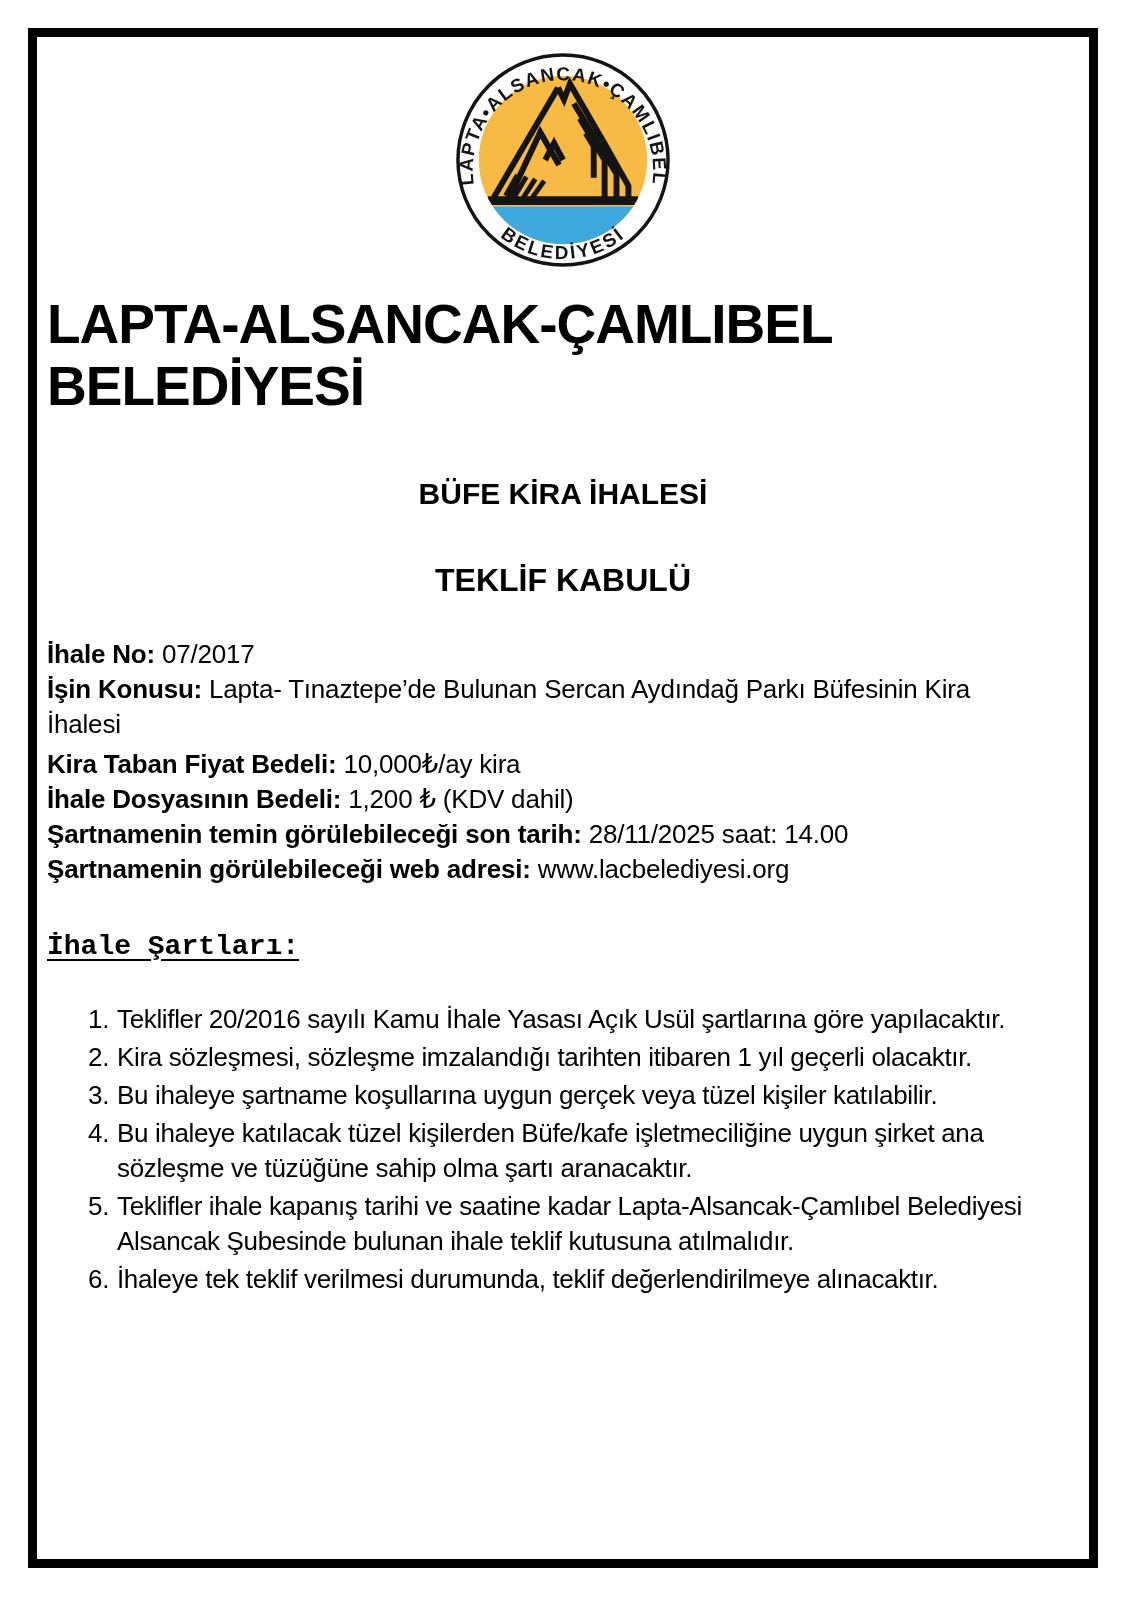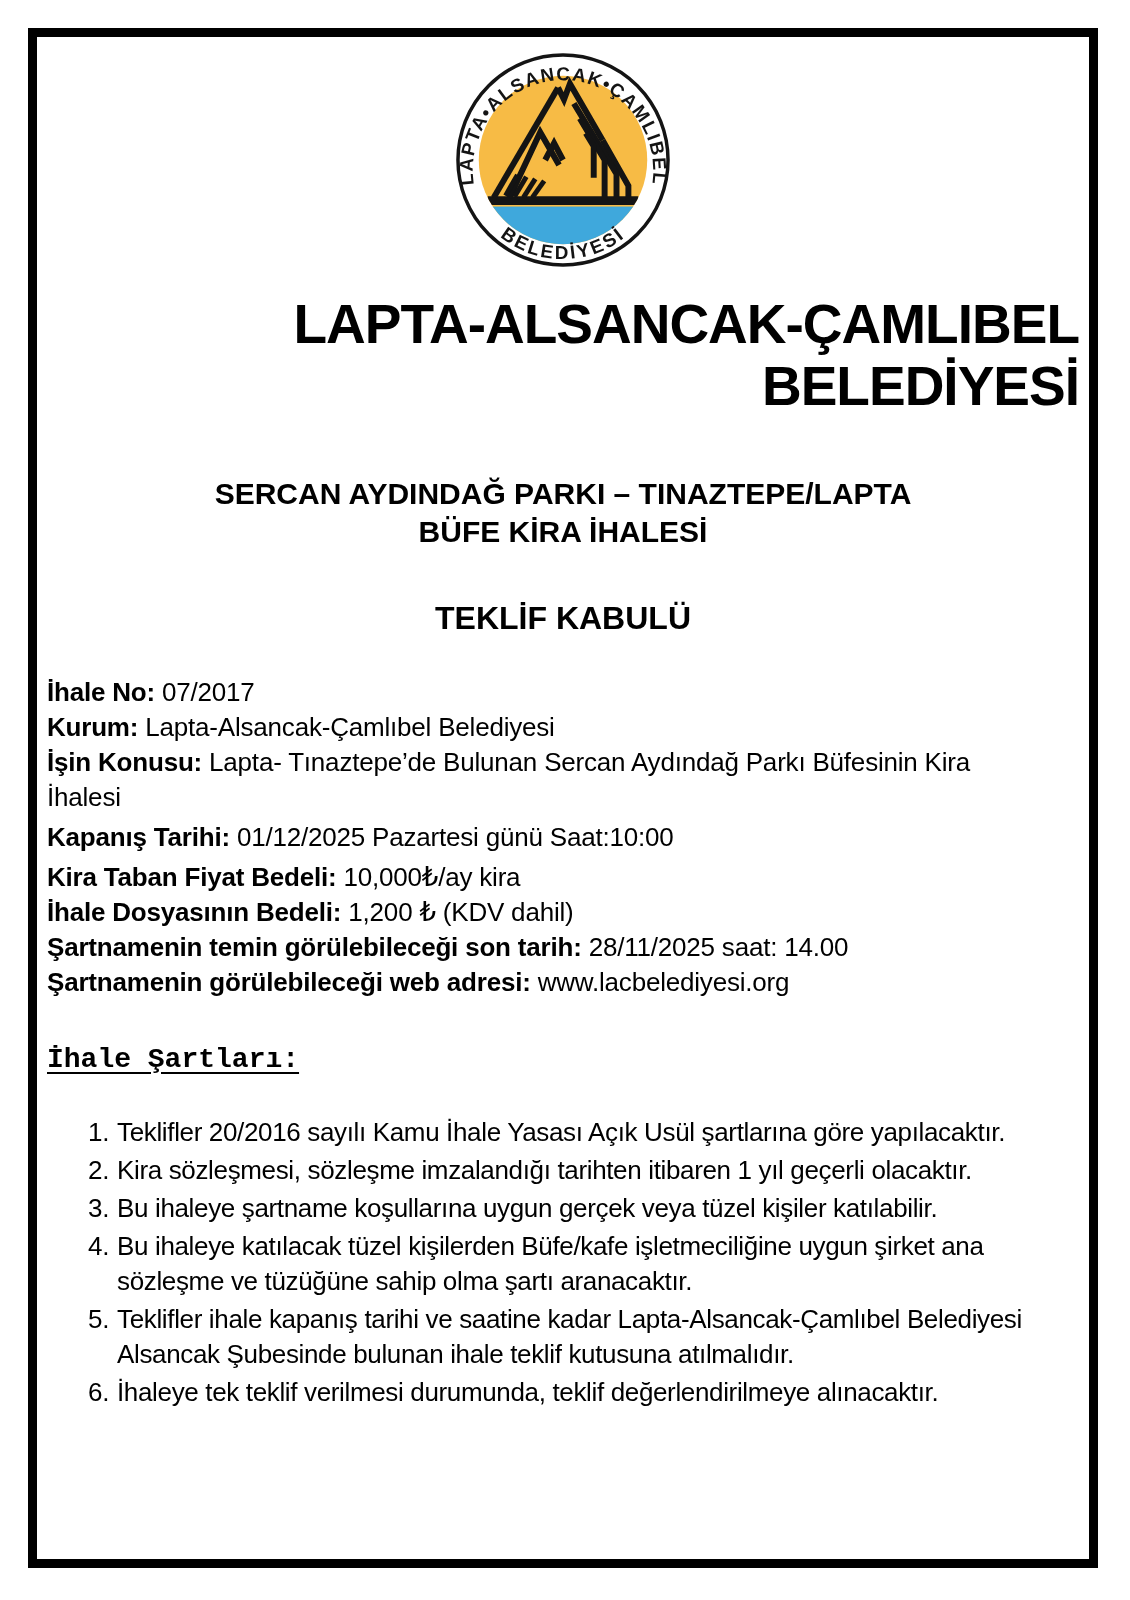--- a/index.html
+++ b/index.html
@@ -9,21 +9,21 @@
     position:relative;overflow:hidden;
   }
   .frame{
     position:absolute;left:28px;top:28px;width:1070px;height:1540px;
     border:9px solid #000;box-sizing:border-box;background:#fff;
   }
   .content{position:absolute;inset:0;padding:6px 10px;}
   .logo-wrap{text-align:center;margin-top:8px;}
   .logo-wrap svg{width:218px;height:218px;}
   .title{
-    margin-top:20px;text-align:right;font-weight:bold;
+    margin-top:20px;text-align:left;font-weight:bold;
     font-size:55px;line-height:62px;letter-spacing:-1px;
   }
   .subtitle{
     margin-top:58px;text-align:center;font-weight:bold;
     font-size:30px;line-height:38px;
   }
   .section-title{
     margin-top:44px;text-align:center;font-weight:bold;font-size:32px;line-height:46px;
   }
   .details{
@@ -89,42 +89,33 @@
         </text>
       </svg>
     </div>
 
     <div class="title">
       <div>LAPTA-ALSANCAK-ÇAMLIBEL</div>
       <div>BELEDİYESİ</div>
     </div>
 
     <div class="subtitle">
-      <div>SERCAN AYDINDAĞ PARKI – TINAZTEPE/LAPTA</div>
       <div>BÜFE KİRA İHALESİ</div>
     </div>
 
     <div class="section-title">TEKLİF KABULÜ</div>
 
     <div class="details">
       <div class="detail-line">
         <b>İhale No:</b>
         <span>07/2017</span>
       </div>
       <div class="detail-line">
-        <b>Kurum:</b>
-        <span>Lapta-Alsancak-Çamlıbel Belediyesi</span>
-      </div>
-      <div class="detail-line">
         <b>İşin Konusu:</b>
         <span>Lapta- Tınaztepe’de Bulunan Sercan Aydındağ Parkı Büfesinin Kira İhalesi</span>
-      </div>
-      <div class="detail-line gap-top">
-        <b>Kapanış Tarihi:</b>
-        <span>01/12/2025 Pazartesi günü Saat:10:00</span>
       </div>
       <div class="detail-line gap-top">
         <b>Kira Taban Fiyat Bedeli:</b>
         <span>10,000₺/ay kira</span>
       </div>
       <div class="detail-line">
         <b>İhale Dosyasının Bedeli:</b>
         <span>1,200 ₺ (KDV dahil)</span>
       </div>
       <div class="detail-line">

